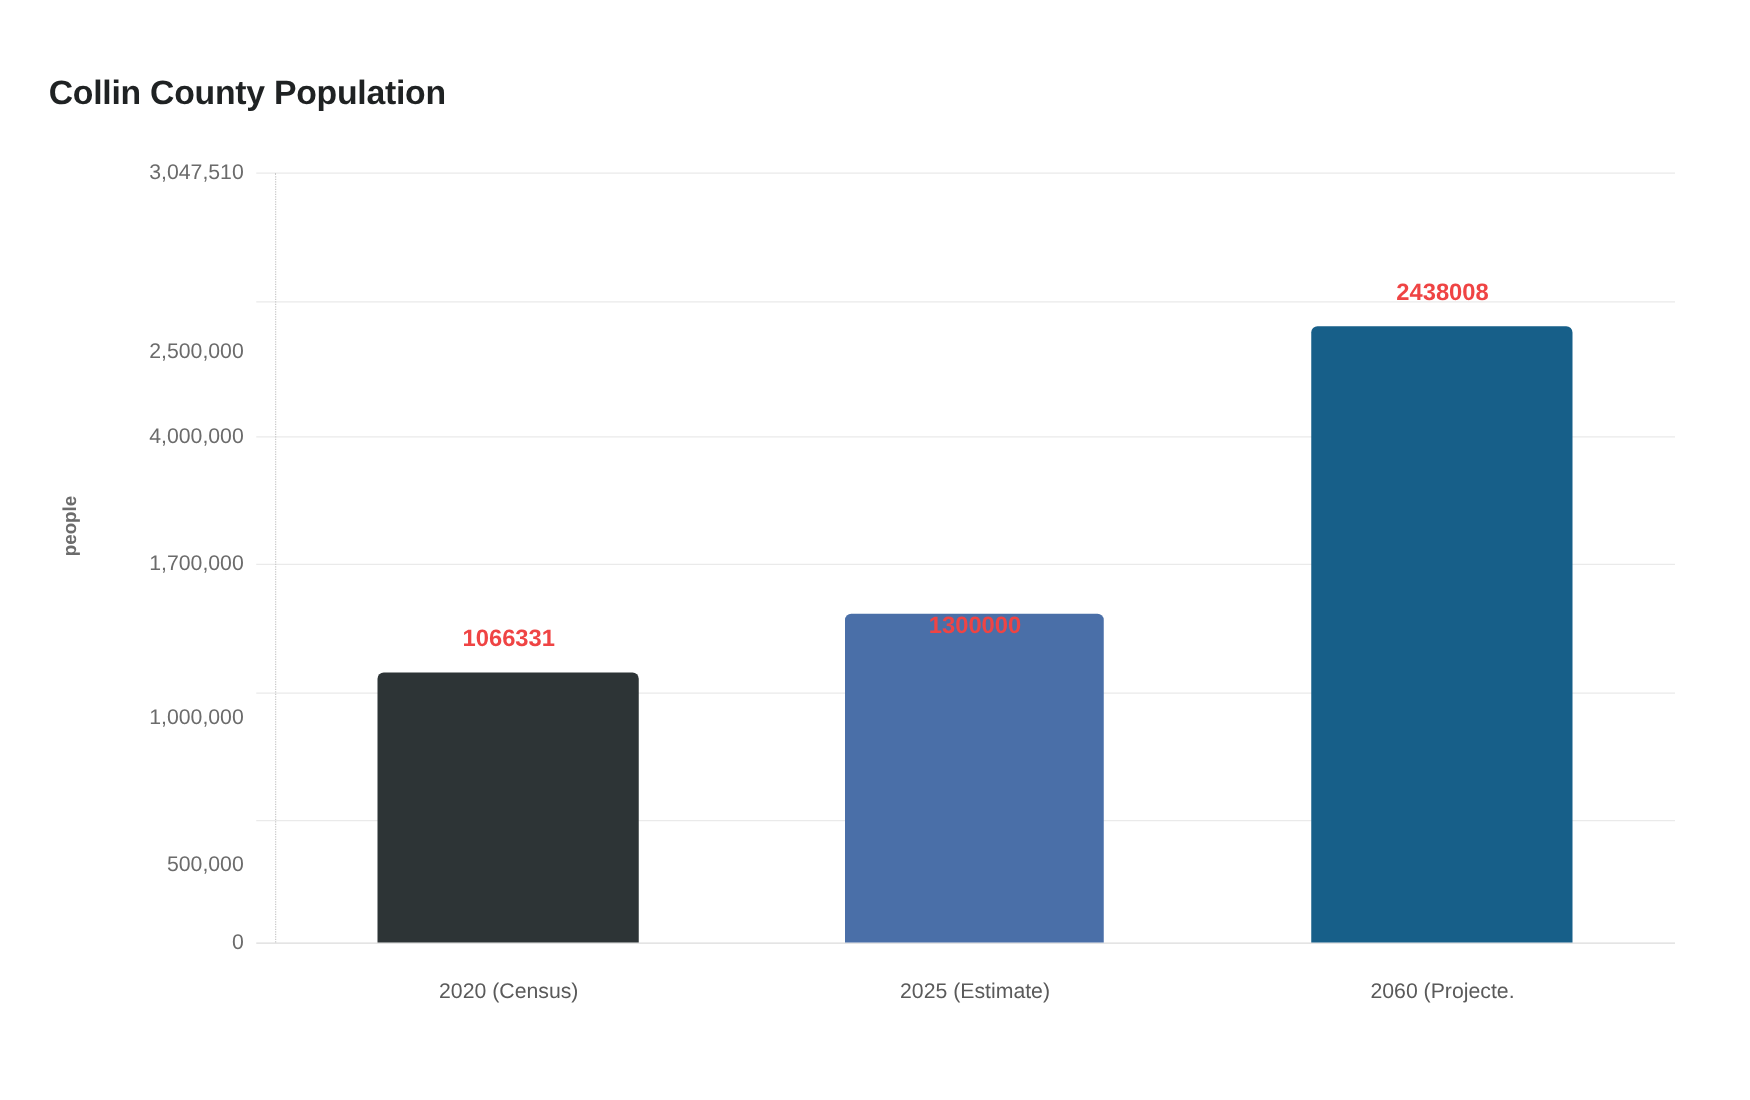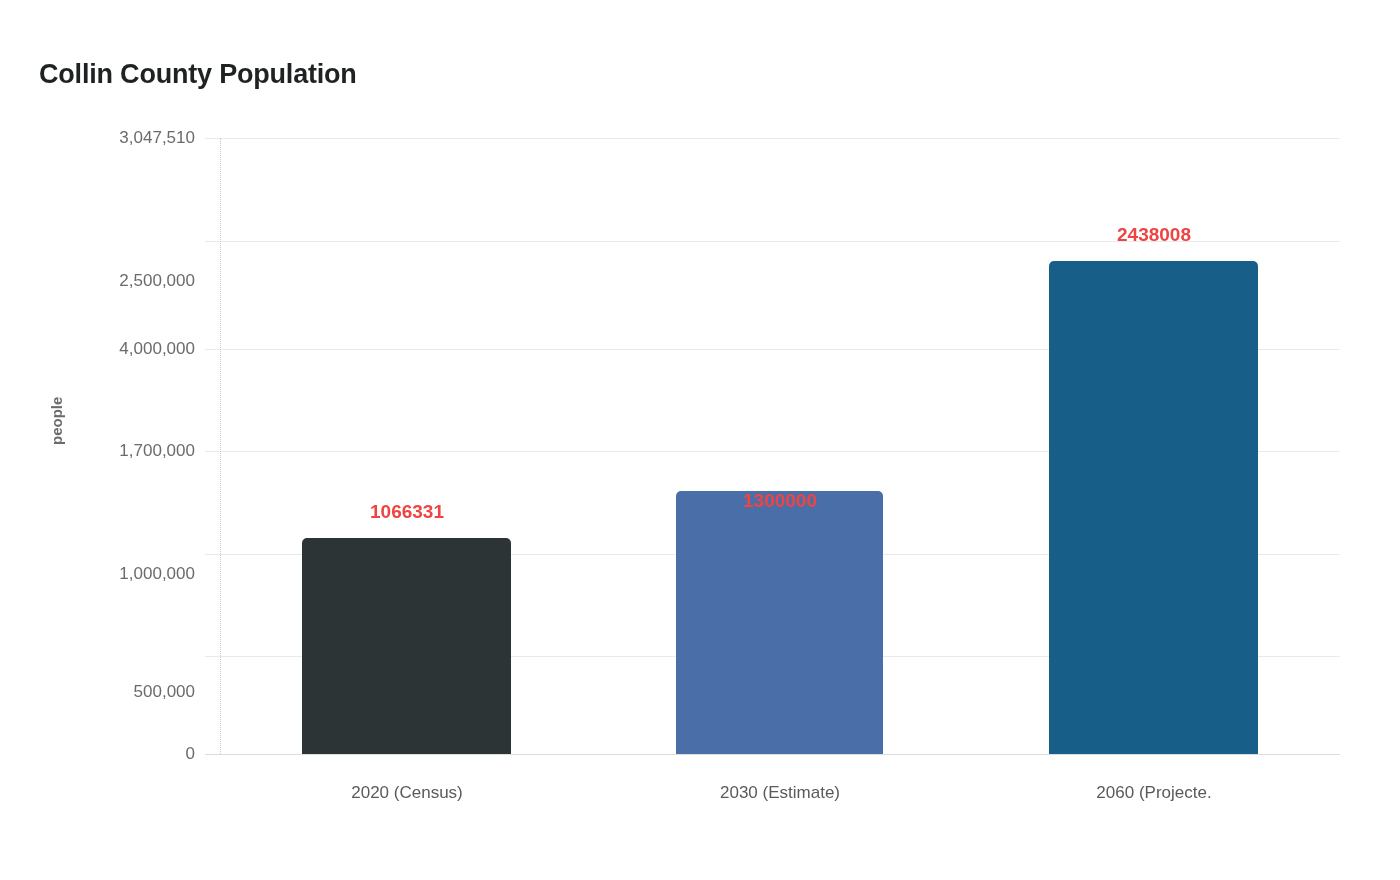--- a/index.html
+++ b/index.html
@@ -145,16 +145,16 @@
   <div class="ytick-label" style="top:451px;">1,700,000</div>
   <div class="ytick-label" style="top:554px;margin-top:20px;">1,000,000</div>
   <div class="ytick-label" style="top:692px;">500,000</div>
   <div class="ytick-label" style="top:754px;">0</div>
 
   <div class="bar-value" style="left: 407px; top: 501.46px;">1066331</div>
   <div class="bar-value" style="left: 780px; top: 454.228px; margin-top: 36px;">1300000</div>
   <div class="bar-value" style="left: 1154px; top: 224.2px;">2438008</div>
 
   <div class="xtick-label" style="left:407px;">2020 (Census)</div>
-  <div class="xtick-label" style="left:780px;">2030 (Estimate)</div>
+  <div class="xtick-label" style="left:780px;">2025 (Estimate)</div>
   <div class="xtick-label" style="left:1154px;">2060 (Projecte.</div>
 
 </div>
 
 </body></html>

